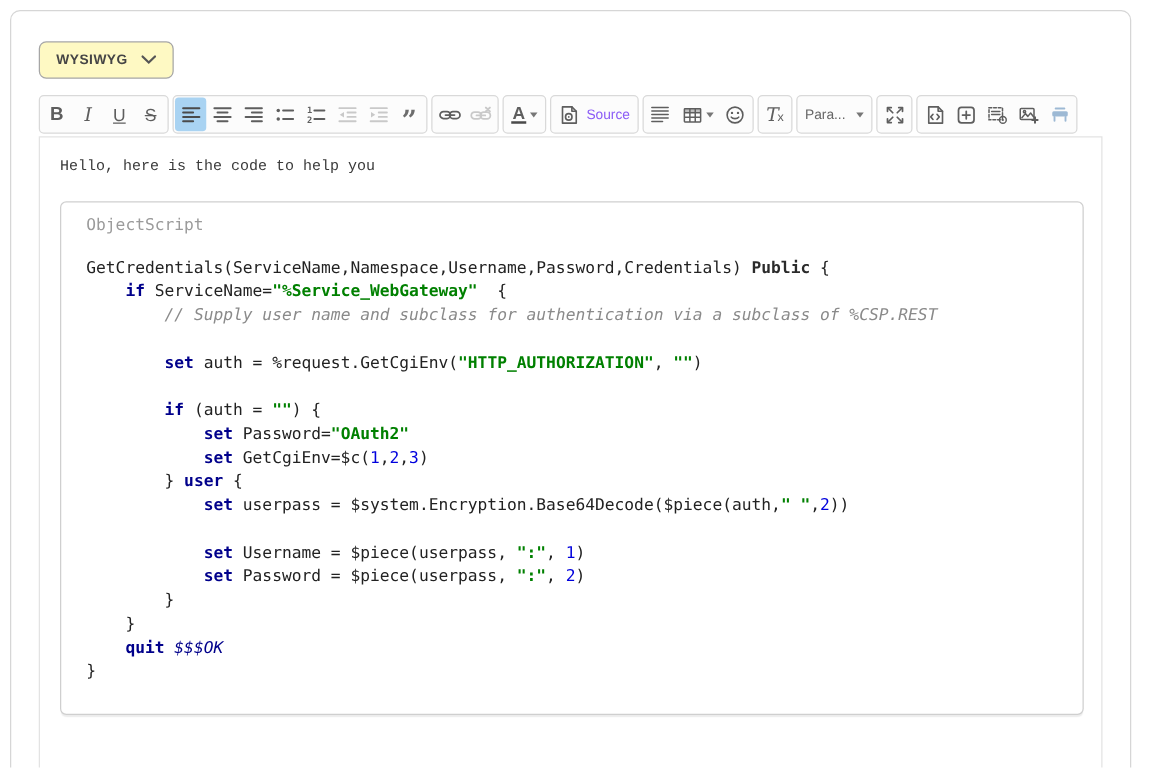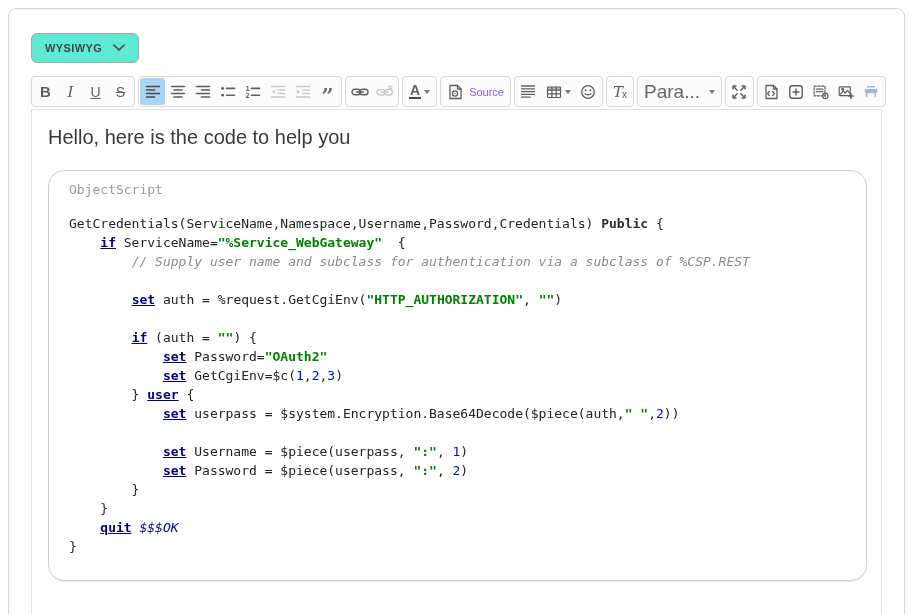--- a/index.html
+++ b/index.html
@@ -8,21 +8,21 @@
     width:921px; height:614px; overflow:hidden; background:#fff;
     font-family:"Liberation Sans", sans-serif; position:relative;
   }
   .card {
     position:absolute; left:8px; top:8px; width:897px; height:660px;
     border:1px solid #d6d6d6; border-radius:8px; background:#fff; overflow:hidden;
   }
   
   .mode-btn {
     margin:24px 0 0 22px; display:inline-flex; align-items:center; gap:11px;
-    height:30px; padding:0 13px; background:#5eead4;
+    height:30px; padding:0 13px; background:#fef9c3;
     border:1px solid #a6a6a6; border-radius:6px; cursor:pointer;
     font-family:"Liberation Sans", sans-serif;
     font-size:11px; font-weight:bold; letter-spacing:.4px; color:#454545;
   }
   
   .toolbar { margin:13px 22px 0 22px; display:flex; align-items:center; gap:3px; flex-wrap:nowrap; }
   .tb-group {
     display:flex; align-items:center; height:31px; padding:0 1px;
     border:1px solid #d9d9d9; border-radius:4px; background:#fcfcfc;
   }
@@ -37,49 +37,49 @@
   .tb-btn svg { display:block; }
   .lt-b { font-weight:bold; font-size:15px; }
   .lt-i { font-family:"DejaVu Serif", serif; font-style:italic; font-size:15px; }
   .lt-u { font-size:14px; text-decoration:underline; }
   .lt-s { font-size:14px; text-decoration:line-through; }
   .lt-q { font-family:"DejaVu Serif", serif; font-size:21px; font-weight:bold; color:#6d6d6d; line-height:10px; margin-top:9px; }
   .lt-A { font-size:14px; font-weight:bold; border-bottom:2px solid #4a4a4a; line-height:13px; padding:0 1px; }
   .lt-T { font-family:"DejaVu Serif", serif; font-style:italic; font-size:15px; }
   .lt-x { font-size:10px; margin:6px 0 0 -1px; }
   .src-label { font-size:11px; color:#8b5cf6; margin-left:6px; }
-  .para-label { font-size:19px; color:#666; margin-right:6px; }
+  .para-label { font-size:11px; color:#666; margin-right:6px; }
   .caret {
     width:0; height:0; flex:none;
     border-left:3.5px solid transparent; border-right:3.5px solid transparent;
     border-top:4px solid #777; margin-left:3px;
   }
   
   .content {
     margin:2px 22px 0 22px; height:560px; background:#fff;
     border:1px solid #e3e3e3; padding:12px 14px; cursor:text;
   }
-  .greeting { font-size:20px; color:#3a3a3a; margin:4px 0 21px 2px; }
+  .greeting { font-size:12px; color:#3a3a3a; margin:4px 0 21px 2px;font-family:Liberation Mono, monospace; }
   .codeblock {
     margin-left:2px; margin-right:0;
-    border:1px solid #cfcfcf; border-radius:16px; background:#fff;
+    border:1px solid #cfcfcf; border-radius:5px; background:#fff;
     box-shadow:0 2px 1px -1px rgba(0,0,0,.08);
     padding:11px 20px 24px 20px;
   }
   .code-lang {
     font-family:"DejaVu Sans Mono", monospace; font-size:13px; color:#9b9b9b;
     margin-bottom:17px;
   }
   .code-lines { }
   .code-line {
     font-family:"DejaVu Sans Mono", monospace; font-size:13px; line-height:19px;
     white-space:pre; color:var(--plain,#222);
   }
   .tk-p { color:var(--plain,#222); }
-  .tk-k { color:var(--kw,#00008b); font-weight:bold;text-decoration:underline; }
+  .tk-k { color:var(--kw,#00008b); font-weight:bold; }
   .tk-b { color:#2b2b2b; font-weight:bold;text-align:right; }
   .tk-s { color:var(--str,#008000); font-weight:bold; }
   .tk-n { color:var(--num,#0000dd); }
   .tk-c { color:var(--com,#8a8a8a); font-style:italic; }
   .tk-m { color:var(--kw,#00008b);font-style:italic; }
 </style>
 </head>
 <body>
 
 <div class="card">

